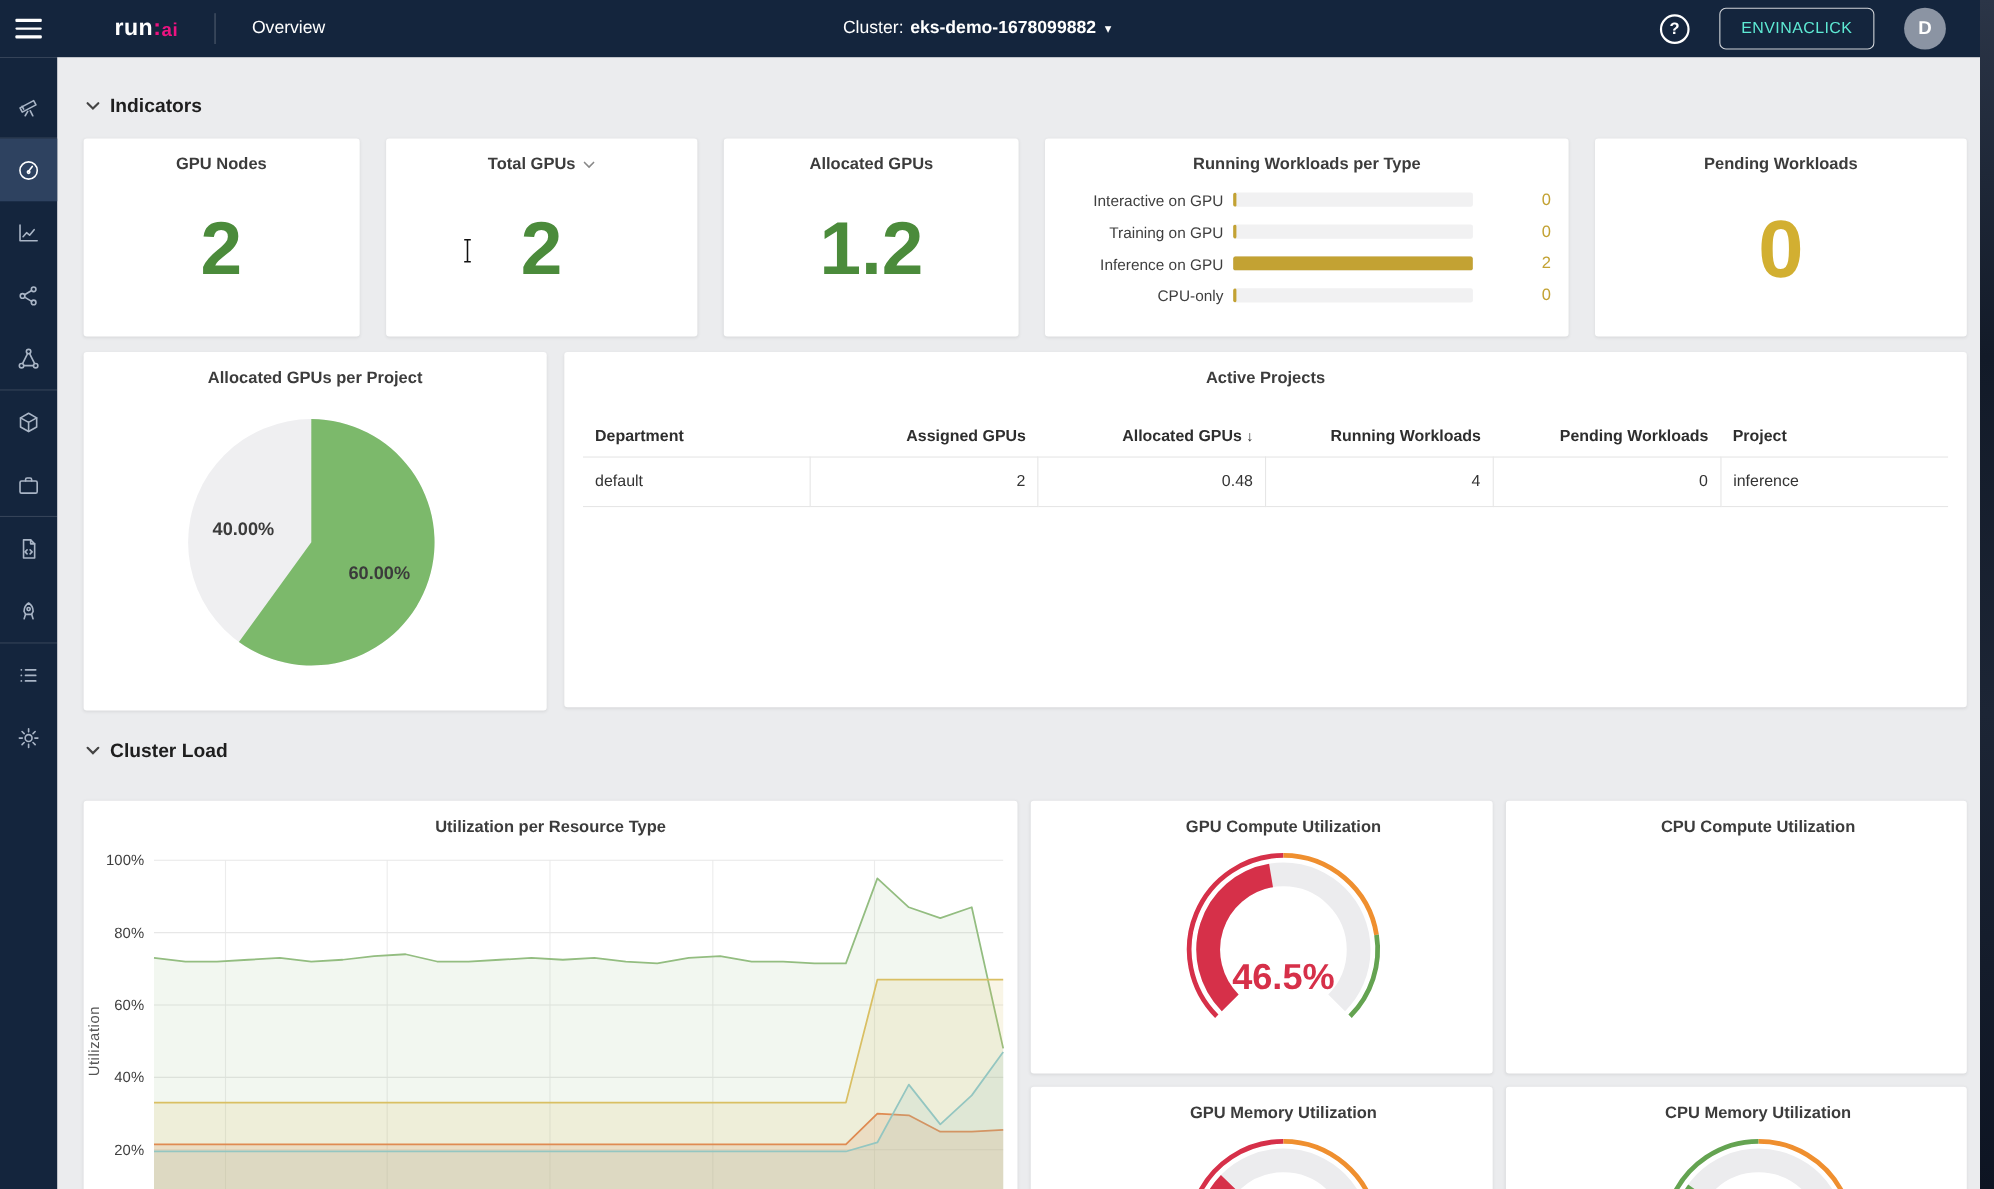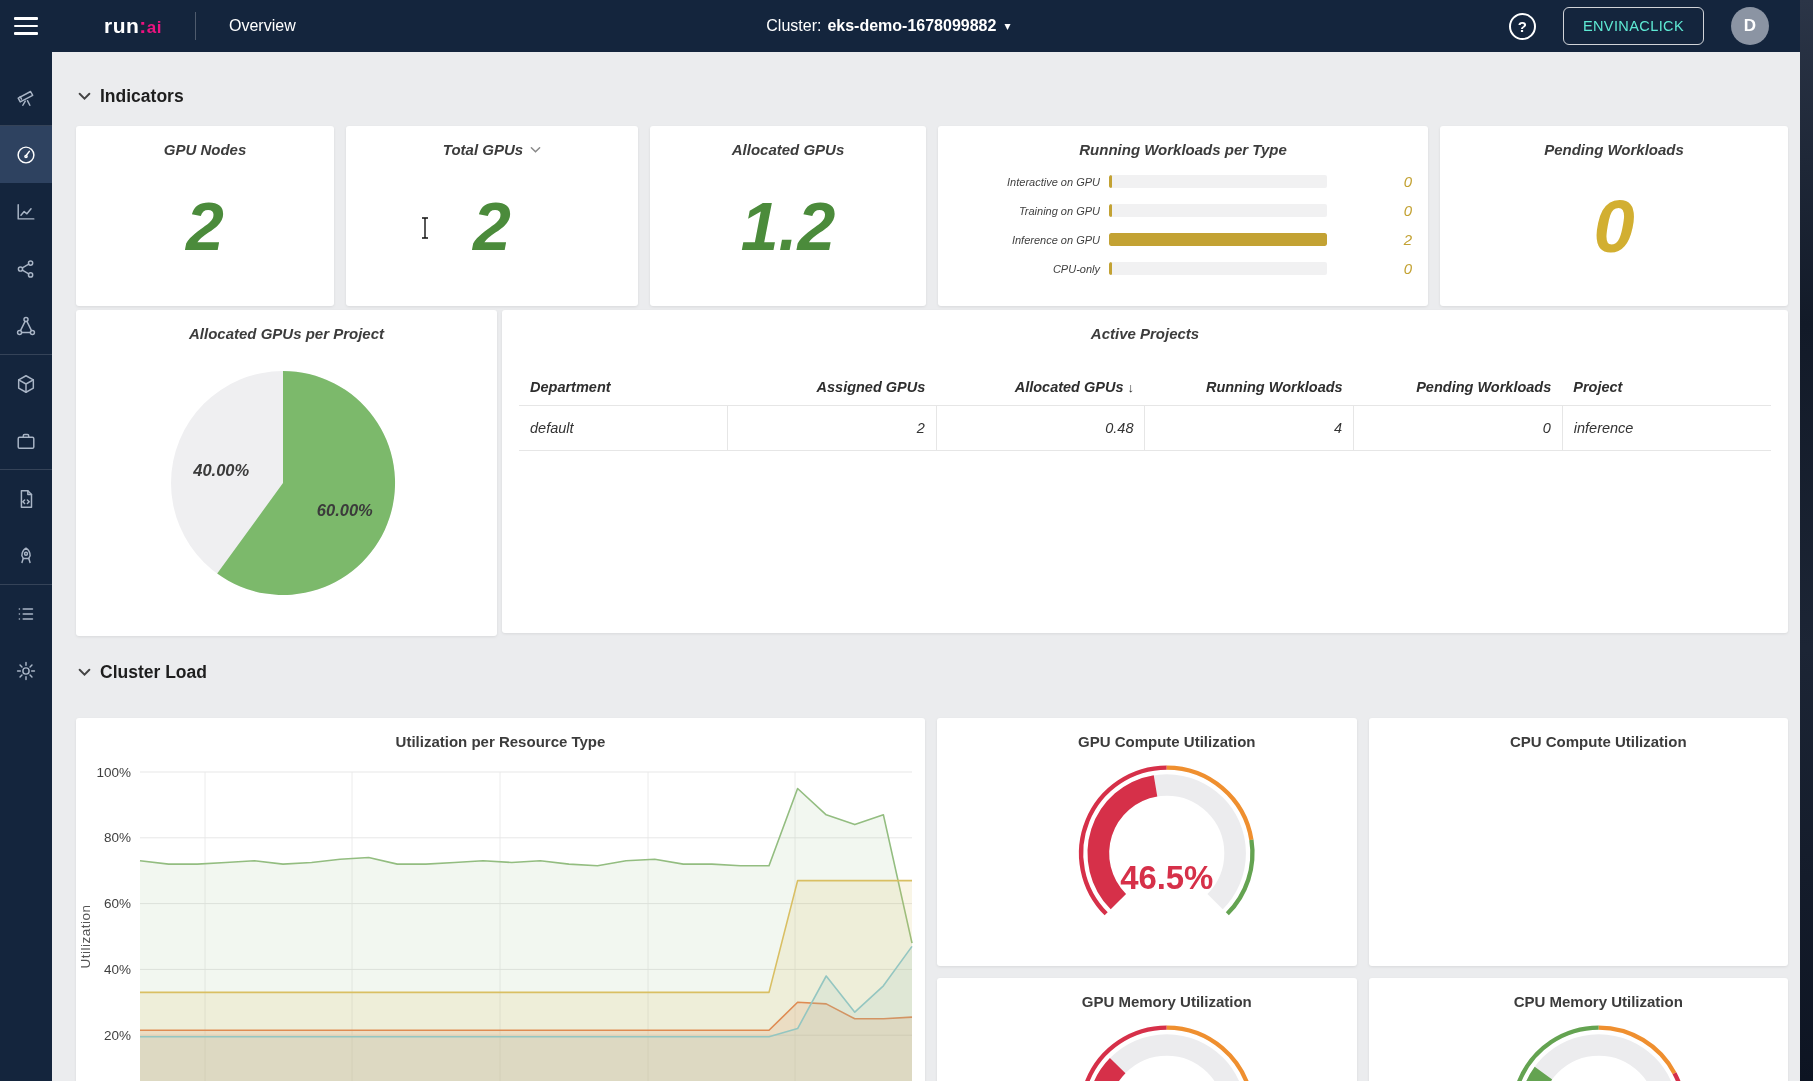--- a/index.html
+++ b/index.html
@@ -43,37 +43,37 @@
 
   
   .content { position:absolute; left:52px; top:52px; right:13px; bottom:0; padding:0 12px 0 24px; overflow:hidden; }
   .section-head { display:flex; align-items:center; gap:9px; padding:34px 0 19px 2px;
                   font-size:17.5px; font-weight:700; color:#1e1e1e; cursor:pointer; }
   .section-head.second { padding-top:26px; }
   .card { background:#fff; border-radius:3px; box-shadow:0 1px 3px rgba(0,0,0,.08); }
   .card-title { text-align:center; font-size:15px; font-weight:600; color:#3c3c3c; padding-top:15px; }
   .chev-sm { flex:none; }
 
-  .row1 { display:flex; gap:12px;font-style:italic; }
+  .row1 { display:flex; gap:24px; }
   .metric-card { height:180px; display:flex; flex-direction:column; }
   .metric-card .card-title { display:flex; justify-content:center; align-items:center; gap:7px; }
   .metric-value { flex:1; display:flex; align-items:center; justify-content:center;
                   font-size:68px; font-weight:700; color:#4b8b3b; padding-bottom:12px; }
   .metric-value.gold { color:#d2af31; font-size:74px; }
   .w-gpu-nodes { width:258px; } .w-total { width:292px; } .w-alloc { width:276px; }
   .w-workloads { width:490px; height:180px; } .w-pending { width:348px; }
 
   .wl-rows { margin-top:9px; }
   .wl-row { display:flex; align-items:center; height:29px; padding:0 16px; }
-  .wl-label { width:146px; text-align:right; font-size:11px; color:#3f3f3f; margin-right:9px; }
+  .wl-label { width:146px; text-align:right; font-size:14px; color:#3f3f3f; margin-right:9px; }
   .wl-track { width:218px; height:13px; background:#f1f1f2; border-radius:2px; position:relative; overflow:hidden; }
   .wl-fill { position:absolute; left:0; top:0; bottom:0; border-radius:2px; }
   .wl-value { margin-left:auto; color:#c3a233; font-size:15px; }
 
-  .row2 { display:flex; gap:5px; margin-top:4px;font-style:italic; }
+  .row2 { display:flex; gap:16px; margin-top:14px; }
   .pie-card { width:421px; height:326px; }
   .pie-box { width:100%; padding:2px 0 0; }
   .projects-card { flex:1; height:323px; }
   .projects-table { width:calc(100% - 34px); margin:27px 17px 0; border-collapse:collapse; table-layout:fixed; }
   .projects-table th { font-size:14.5px; font-weight:700; color:#2e2e2e; padding:10px 11px; white-space:nowrap; cursor:pointer; }
   .projects-table td { font-size:14.5px; color:#333; padding:14px 11px;
                        border-top:1px solid #e6e6e6; border-bottom:1px solid #e6e6e6; }
   .projects-table td:not(:last-child) { border-right:1px solid #e6e6e6; }
   .al { text-align:left; } .ar { text-align:right; }
   .sort-arrow { font-size:13px; margin-left:4px; }

